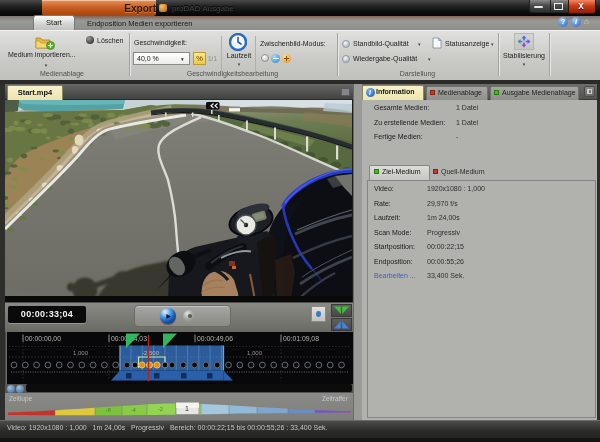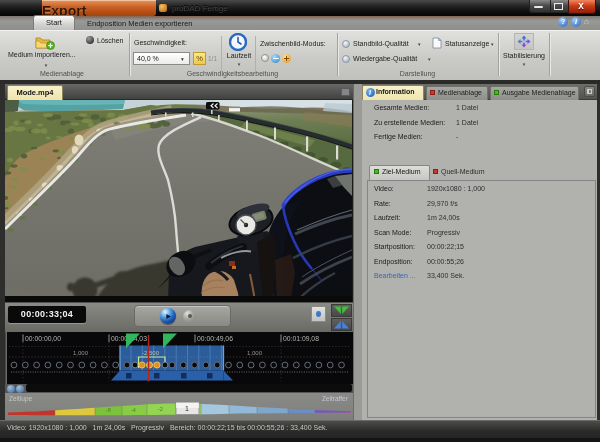--- a/index.html
+++ b/index.html
@@ -6,23 +6,23 @@
   #win{position:relative;width:600px;height:442px;overflow:hidden;background:#1c1c1c;
        font-family:"Liberation Sans",sans-serif;}
   .abs{position:absolute;}
 </style>
 </head>
 <body>
 <div id="win">
 
   <div class="abs" style="left:0;top:0;width:600px;height:16px;background:linear-gradient(#4a4a4a,#222 40%,#0d0d0d 75%,#060606);"></div>
   <div class="abs" style="left:42px;top:0;width:114px;height:16px;border-radius:0 0 3px 3px;background:linear-gradient(#e8965a,#c95f24 45%,#ad4a10 85%,#a04810);box-shadow:inset 0 1px 0 rgba(255,255,255,.45);"></div>
-  <div class="abs" style="left:42px;top:3px;width:114px;text-align:left;font-size:14px;font-weight:bold;color:#33180a;text-shadow:0 1px 0 rgba(255,200,150,.4);">Export</div>
+  <div class="abs" style="left:42px;top:3px;width:114px;text-align:right;font-size:10px;font-weight:bold;color:#33180a;text-shadow:0 1px 0 rgba(255,200,150,.4);">Export</div>
   <div class="abs" style="left:159px;top:4px;width:8px;height:8px;border-radius:2px;background:radial-gradient(circle at 35% 30%,#f8c060,#b06010);"></div>
-  <div class="abs" style="left:172px;top:3.5px;font-size:8px;color:#454545;text-shadow:0 -1px 0 #000;">proDAD Fertige</div>
+  <div class="abs" style="left:172px;top:3.5px;font-size:8px;color:#454545;text-shadow:0 -1px 0 #000;">proDAD Ausgabe</div>
 
   <div class="abs" style="left:529px;top:0;width:20px;height:12px;border-radius:0 0 0 3px;background:linear-gradient(#8a8a8a,#4c4c4c 45%,#303030);border:1px solid #222;border-top:none;"></div>
   <div class="abs" style="left:534px;top:6px;width:9px;height:2px;background:#e8e8e8;border-radius:1px;"></div>
   <div class="abs" style="left:550px;top:0;width:17px;height:12px;background:linear-gradient(#8a8a8a,#4c4c4c 45%,#303030);border:1px solid #222;border-top:none;"></div>
   <div class="abs" style="left:554px;top:2.5px;width:7px;height:5px;border:1.5px solid #ececec;background:transparent;"></div>
   <div class="abs" style="left:568px;top:0;width:26px;height:13px;border-radius:0 0 3px 0;background:linear-gradient(#f08860,#cc3a18 45%,#8c2008);border:1px solid #401008;border-top:none;"></div>
   <div class="abs" style="left:576px;top:1px;width:10px;height:10px;color:#fff;font-size:10px;font-weight:bold;text-align:center;line-height:10px;text-shadow:0 1px 1px #500;">x</div>
 
   <div class="abs" style="left:0;top:16px;width:600px;height:14px;background:linear-gradient(#7c7672,#989894 35%,#8e8e8a);border-bottom:1px solid #6a6a66;"></div>
   <div class="abs" style="left:42px;top:16px;width:520px;height:3px;background:linear-gradient(rgba(150,80,40,.5),rgba(150,80,40,0));"></div>
@@ -101,21 +101,21 @@
   </svg>
   <div class="abs" style="left:499px;top:51.5px;width:50px;text-align:center;font-size:7px;color:#1c1c1c;">Stabilisierung</div>
   <div class="abs" style="left:519px;top:61px;width:10px;text-align:center;font-size:5px;color:#444;">▾</div>
 
   <div class="abs" style="left:0;top:82px;width:5px;height:360px;background:#2e2e2c;border-right:1px solid #4a4a48;"></div>
   <div class="abs" style="left:597px;top:82px;width:3px;height:360px;background:#2e2e2c;"></div>
   <div class="abs" style="left:0;top:80px;width:600px;height:4px;background:#2a2a28;"></div>
 
   <div class="abs" style="left:5px;top:84px;width:348px;height:16px;background:linear-gradient(#686866,#4c4c4a 70%,#424240);border-bottom:1px solid #2a2a28;box-sizing:border-box;"></div>
   <div class="abs" style="left:7px;top:85px;width:56px;height:15px;background:linear-gradient(#f8f2cc,#eee3ac);border:1px solid #8a8460;border-bottom:none;border-radius:2px 2px 0 0;box-sizing:border-box;"></div>
-  <div class="abs" style="left:7px;top:88px;width:56px;text-align:center;font-size:7.5px;font-weight:bold;color:#141414;">Mode.mp4</div>
+  <div class="abs" style="left:7px;top:88px;width:56px;text-align:center;font-size:7.5px;font-weight:bold;color:#141414;">Start.mp4</div>
   <div class="abs" style="left:341px;top:88px;width:9px;height:8px;background:#86868a;border:1px solid #5a5a5e;box-sizing:border-box;"></div>
 
   <div class="abs" id="videobox" style="left:5px;top:100px;width:347px;height:202px;background:#0a0a0a;">
   <svg width="347" height="202" viewBox="0 0 347 202">
     <defs>
       <linearGradient id="roadg" x1="0" y1="0" x2="0" y2="1">
         <stop offset="0" stop-color="#7f7f77"></stop>
             <stop offset="0.45" stop-color="#75756d"></stop>
             <stop offset="1" stop-color="#6d6d65"></stop>
       </linearGradient>

